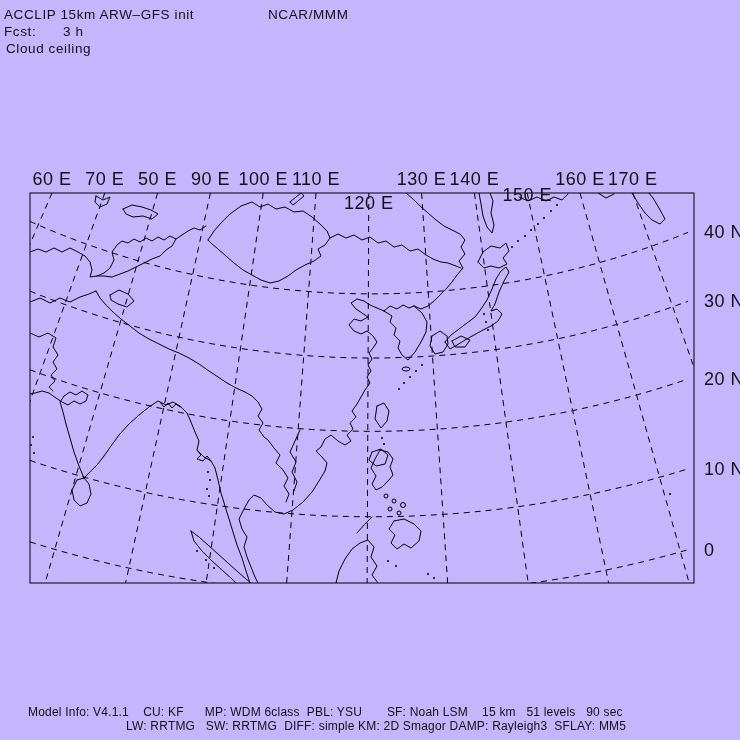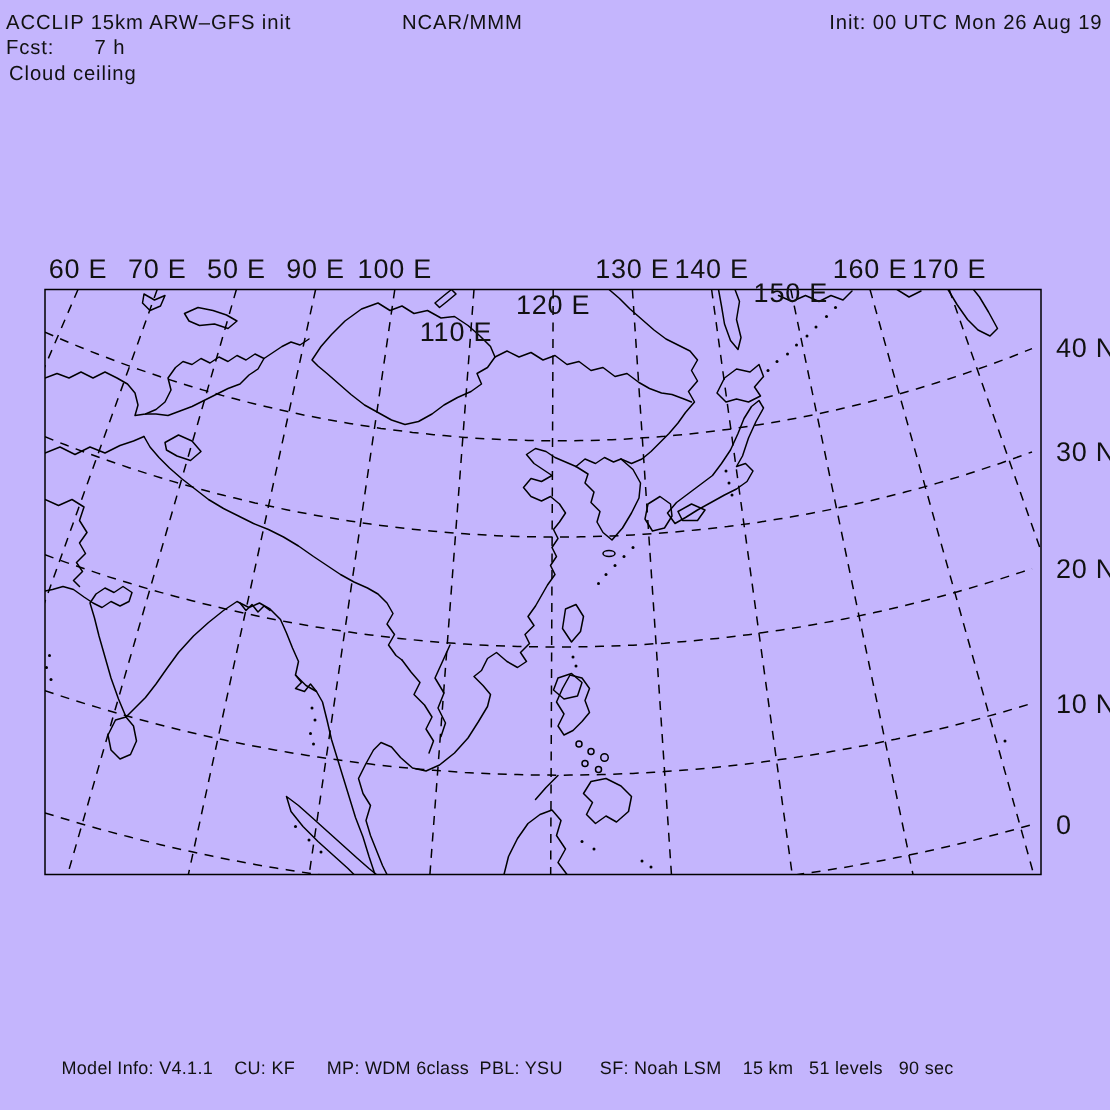--- a/index.html
+++ b/index.html
@@ -1,39 +1,38 @@
 <!DOCTYPE html>
 <html><head>
 <meta charset="utf-8">
 <style>
   html,body{margin:0;padding:0;background:#ffffff;}
   .page{position:relative;width:740px;height:740px;background:#c4b5fd;
         font-family:"Liberation Sans", sans-serif;color:#111;overflow:hidden;}
   .hdr{position:absolute;font-size:13.5px;letter-spacing:0.6px;white-space:pre;color:#111;}
   .hdr.right{text-align:right;}
-  .ftr{position:absolute;font-size:12px;letter-spacing:0.2px;white-space:pre;color:#111;margin-left:13px;}
+  .ftr{position:absolute;font-size:12px;letter-spacing:0.2px;white-space:pre;color:#111;}
   .axis-label{position:absolute;font-size:18px;letter-spacing:0.5px;color:#111;white-space:pre;}
   .axis-label.top{transform:translateX(-50%);}
   svg.map{position:absolute;left:0;top:0;}
   .line{stroke:#000;fill:none;stroke-width:1;stroke-linejoin:round;stroke-linecap:round;}
   .grid-line{stroke:#000;fill:none;stroke-width:1;stroke-dasharray:6 5;}
   .isl-dot{fill:#000;stroke:none;}
   .isl-circ{fill:none;stroke:#000;stroke-width:1;}
   .map-border{fill:none;stroke:#000;stroke-width:1;}
 </style>
 </head>
 <body>
 
 <div class="page">
 
   <div class="hdr" style="left:4px;top:7px;">ACCLIP 15km ARW–GFS init</div>
   <div class="hdr" style="left:268px;top:7px;">NCAR/MMM</div>
-  <div class="hdr right" style="right:5px;top:7px;">Init: 00 UTC Mon 26 Aug 19</div>
   <div class="hdr" style="left:4px;top:24px;">Fcst:</div>
-  <div class="hdr" style="left:63px;top:24px;">7 h</div>
+  <div class="hdr" style="left:63px;top:24px;">3 h</div>
   <div class="hdr" style="left:6px;top:41px;">Cloud ceiling</div>
 
   <svg class="map" width="740" height="740" viewBox="0 0 740 740">
     <defs>
       <clipPath id="mapclip">
           <rect x="30" y="193" width="664" height="390"></rect>
         </clipPath>
     </defs>
 
     <g id="grid-layer" clip-path="url(#mapclip)">
@@ -140,30 +139,31 @@
 
     <rect class="map-border" x="30" y="193" width="664" height="390"></rect>
   </svg>
 
   <div id="axis-top">
       <div class="axis-label top" style="left: 52px; top: 169px;">60 E</div>
       <div class="axis-label top" style="left: 104.8px; top: 169px;">70 E</div>
       <div class="axis-label top" style="left: 157.6px; top: 169px;">50 E</div>
       <div class="axis-label top" style="left: 210.4px; top: 169px;">90 E</div>
       <div class="axis-label top" style="left: 263.2px; top: 169px;">100 E</div>
-      <div class="axis-label top" style="left: 304px; top: 169px; margin-top: 42px;">110 E</div>
+      <div class="axis-label top" style="left: 316px; top: 169px;">110 E</div>
       <div class="axis-label top" style="left: 368.8px; top: 169px; margin-top: 24px;">120 E</div>
       <div class="axis-label top" style="left: 421.6px; top: 169px;">130 E</div>
       <div class="axis-label top" style="left: 474.4px; top: 169px;">140 E</div>
       <div class="axis-label top" style="left: 527.2px; top: 185px;">150 E</div>
       <div class="axis-label top" style="left: 580px; top: 169px;">160 E</div>
       <div class="axis-label top" style="left: 632.8px; top: 169px;">170 E</div>
     </div>
   <div id="axis-right">
       <div class="axis-label" style="left: 704px; top: 222px;">40 N</div>
       <div class="axis-label" style="left: 704px; top: 291px;">30 N</div>
       <div class="axis-label" style="left: 704px; top: 369px;">20 N</div>
       <div class="axis-label" style="left: 704px; top: 459px;">10 N</div>
       <div class="axis-label" style="left: 704px; top: 540px;">0</div>
     </div>
 
   <div class="ftr" style="left:28px;top:705px;">Model Info: V4.1.1    CU: KF      MP: WDM 6class  PBL: YSU       SF: Noah LSM    15 km   51 levels   90 sec</div>
+  <div class="ftr" style="left:126px;top:719px;">LW: RRTMG   SW: RRTMG  DIFF: simple KM: 2D Smagor DAMP: Rayleigh3  SFLAY: MM5</div>
 </div>
 
 </body></html>

